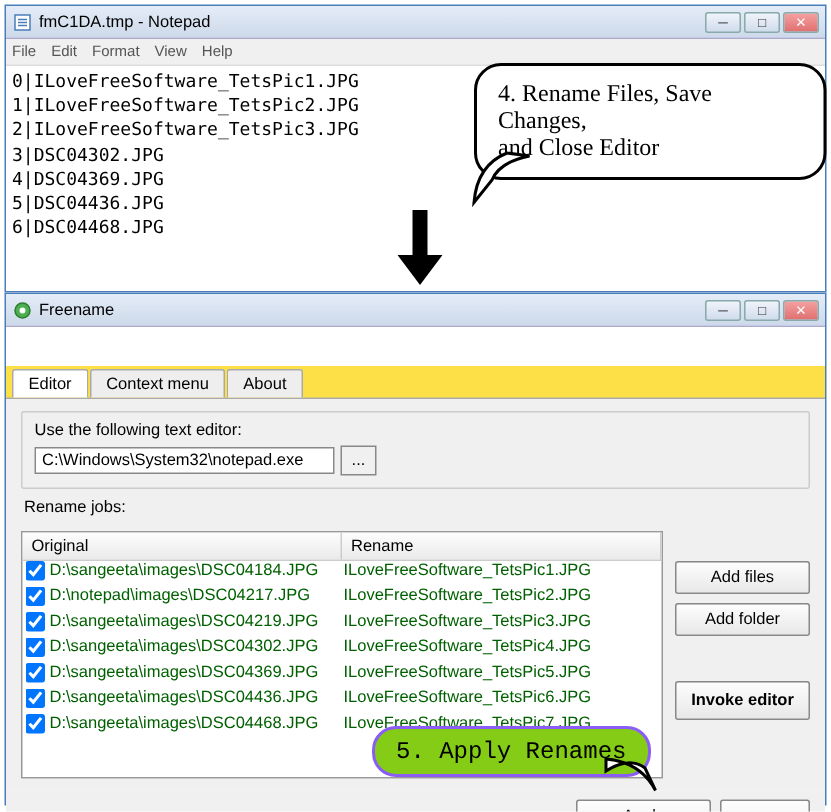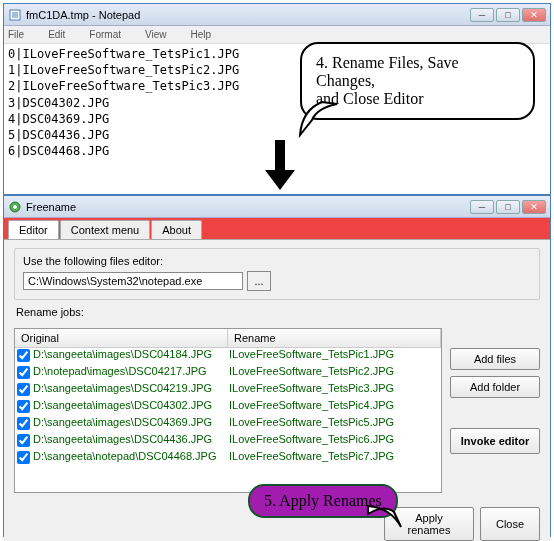--- a/index.html
+++ b/index.html
@@ -6,30 +6,30 @@
   body { font-family: Tahoma, Arial, sans-serif; font-size: 11px; background: #fff; width: 554px; height: 541px; position: relative; }
   
   .window { border: 1px solid #4a7ebb; position: absolute; background: #fff; }
   .titlebar { background: linear-gradient(#e4ecf7, #cdd9ea); height: 22px; display: flex; align-items: center; padding: 0 4px; border-bottom: 1px solid #aac; }
   .titlebar-icon { width: 14px; height: 14px; margin-right: 4px; display: inline-flex; align-items: center; justify-content: center; }
   .title-text { flex: 1; font-size: 11px; color: #000; }
   .win-buttons { display: flex; gap: 2px; }
   .win-btn { width: 24px; height: 14px; background: linear-gradient(#f0f4fa, #d0dcec); border: 1px solid #8aa; border-radius: 2px; display: flex; align-items: center; justify-content: center; font-size: 9px; color: #333; }
   .close-btn { background: linear-gradient(#f5a0a0, #e07070); color: #fff; }
   
-  .menubar { background: #f0f0f0; height: 18px; display: flex; align-items: center; padding: 0 4px; gap: 24px; font-size: 10px; color: #555; border-bottom: 1px solid #ddd; }
+  .menubar { background: #f0f0f0; height: 18px; display: flex; align-items: center; padding: 0 4px; gap: 10px; font-size: 10px; color: #555; border-bottom: 1px solid #ddd; }
   .menubar span { cursor: default; }
   
   .notepad-body { font-family: Consolas, monospace; font-size: 12px; padding: 2px 4px; line-height: 1.35; white-space: pre; }
   
-  .callout { position: absolute; border: 2px solid #000; border-radius: 18px; background: #fff; padding: 10px 14px; font-family: Georgia, serif; font-size: 16px; }
+  .callout { position: absolute; border: 2px solid #000; border-radius: 18px; background: #fff; padding: 10px 14px; font-family: Georgia, serif; font-size: 16px; margin-left: 16px; }
   
   .arrow-down { position: absolute; left: 265px; top: 140px; font-size: 40px; font-weight: bold; }
   
-  .tabs { display: flex; background: #ef4444; border-bottom: 1px solid #aaa; height: 22px; padding-left: 4px; align-items: flex-end; }
+  .tabs { display: flex; background: #fde047; border-bottom: 1px solid #aaa; height: 22px; padding-left: 4px; align-items: flex-end; margin-top: 26px; }
   .tab { padding: 3px 10px; border: 1px solid #aaa; border-bottom: none; background: #fff; margin-right: 1px; font-size: 11px; border-radius: 2px 2px 0 0; }
   .tab.inactive { background: #eee; }
   
   .content { padding: 8px 10px; background: #f0f0f0; }
   .group { border: 1px solid #ccc; border-radius: 2px; padding: 6px 8px 8px 8px; margin-bottom: 6px; position: relative; }
   .input-row { display: flex; align-items: center; gap: 4px; margin-top: 4px; }
   input[type=text] { font-size: 11px; padding: 2px 4px; border: 1px solid #888; background: #fff; }
   .browse-btn { width: 24px; height: 20px; border: 1px solid #888; background: #f0f0f0; text-align: center; line-height: 16px; font-size: 11px; }
   
   .table-wrap { display: flex; gap: 8px; margin-top: 10px; }
@@ -44,21 +44,21 @@
   .td-check input { vertical-align: middle; }
   .td-orig { flex: 0 0 calc(50% - 16px); color: #006000; overflow: hidden; white-space: nowrap; }
   .td-ren { flex: 1; color: #006000; overflow: hidden; white-space: nowrap; }
   
   .side-buttons { width: 90px; display: flex; flex-direction: column; gap: 6px; padding-top: 20px; }
   .btn { border: 1px solid #888; background: linear-gradient(#fdfdfd, #e8e8e8); padding: 4px 12px; font-size: 11px; text-align: center; border-radius: 2px; }
   .btn.bold { font-weight: bold; padding: 6px 4px; }
   
   .bottom-row { display: flex; justify-content: flex-end; gap: 6px; padding: 6px 10px; background: #f0f0f0; }
   
-  .callout2 { position: absolute; border: 2px solid #14532d; border-radius: 16px; background: #a21caf; padding: 6px 14px; font-family: Liberation Serif, serif; font-size: 16px; }
+  .callout2 { position: absolute; border: 2px solid #8b5cf6; border-radius: 16px; background: #84cc16; padding: 6px 14px; font-family: Liberation Mono, monospace; font-size: 16px; }
 </style>
 </head>
 <body>
 
 <div class="window" style="left:3px; top:3px; width:548px; height:192px;">
   <div class="titlebar">
     <span class="titlebar-icon">
       <svg width="12" height="12" viewBox="0 0 12 12">
           <rect x="1" y="1" width="10" height="10" fill="#fff" stroke="#4a7ebb"></rect>
           <line x1="3" y1="4" x2="9" y2="4" stroke="#4a7ebb"></line>
@@ -119,23 +119,23 @@
       <div class="win-btn close-btn">✕</div>
     </div>
   </div>
   <div class="tabs">
     <div class="tab">Editor</div>
     <div class="tab inactive">Context menu</div>
     <div class="tab inactive">About</div>
   </div>
   <div class="content">
     <div class="group">
-      <div style="font-size:11px; margin-bottom:4px;">Use the following files editor:</div>
+      <div style="font-size:11px; margin-bottom:4px;">Use the following text editor:</div>
       <div class="input-row">
-        <input type="text" style="width: 220px;" value="C:\Windows\System32\notepad.exe">
+        <input type="text" style="width: 200px;" value="C:\Windows\System32\notepad.exe">
         <button class="browse-btn">...</button>
       </div>
     </div>
     <div style="font-size:11px; margin:4px 0 2px 2px;">Rename jobs:</div>
     <div class="table-wrap">
       <div class="table">
         <div class="thead">
           <div class="th orig">Original</div>
           <div class="th ren">Rename</div>
         </div>
@@ -165,21 +165,21 @@
               <span class="td-orig">D:\sangeeta\images\DSC04369.JPG</span>
               <span class="td-ren">ILoveFreeSoftware_TetsPic5.JPG</span>
             </div>
             <div class="tr">
               <span class="td-check"><input type="checkbox" checked="" style=""></span>
               <span class="td-orig">D:\sangeeta\images\DSC04436.JPG</span>
               <span class="td-ren">ILoveFreeSoftware_TetsPic6.JPG</span>
             </div>
             <div class="tr">
               <span class="td-check"><input type="checkbox" checked="" style=""></span>
-              <span class="td-orig">D:\sangeeta\notepad\DSC04468.JPG</span>
+              <span class="td-orig">D:\sangeeta\images\DSC04468.JPG</span>
               <span class="td-ren">ILoveFreeSoftware_TetsPic7.JPG</span>
             </div>
           </div>
       </div>
       <div class="side-buttons">
         <button class="btn">Add files</button>
         <button class="btn">Add folder</button>
         <div style="height:18px;"></div>
         <button class="btn bold">Invoke editor</button>
       </div>

